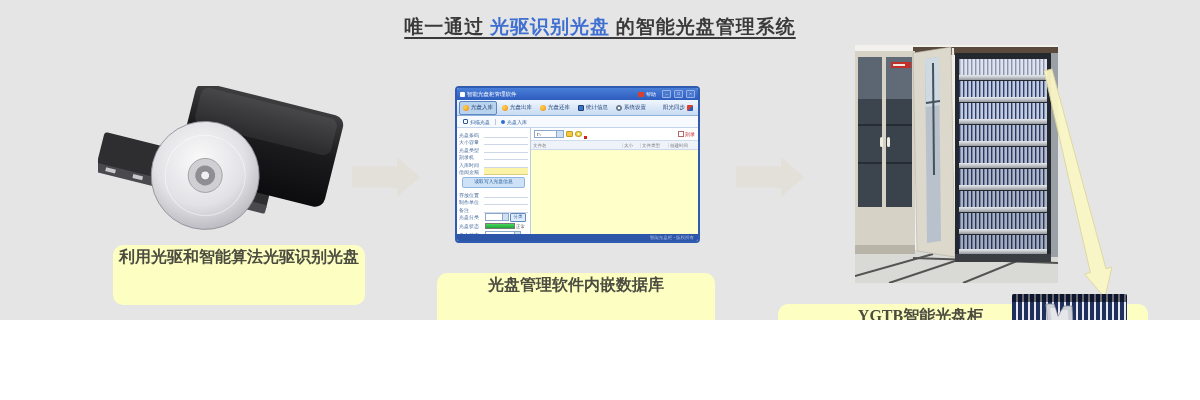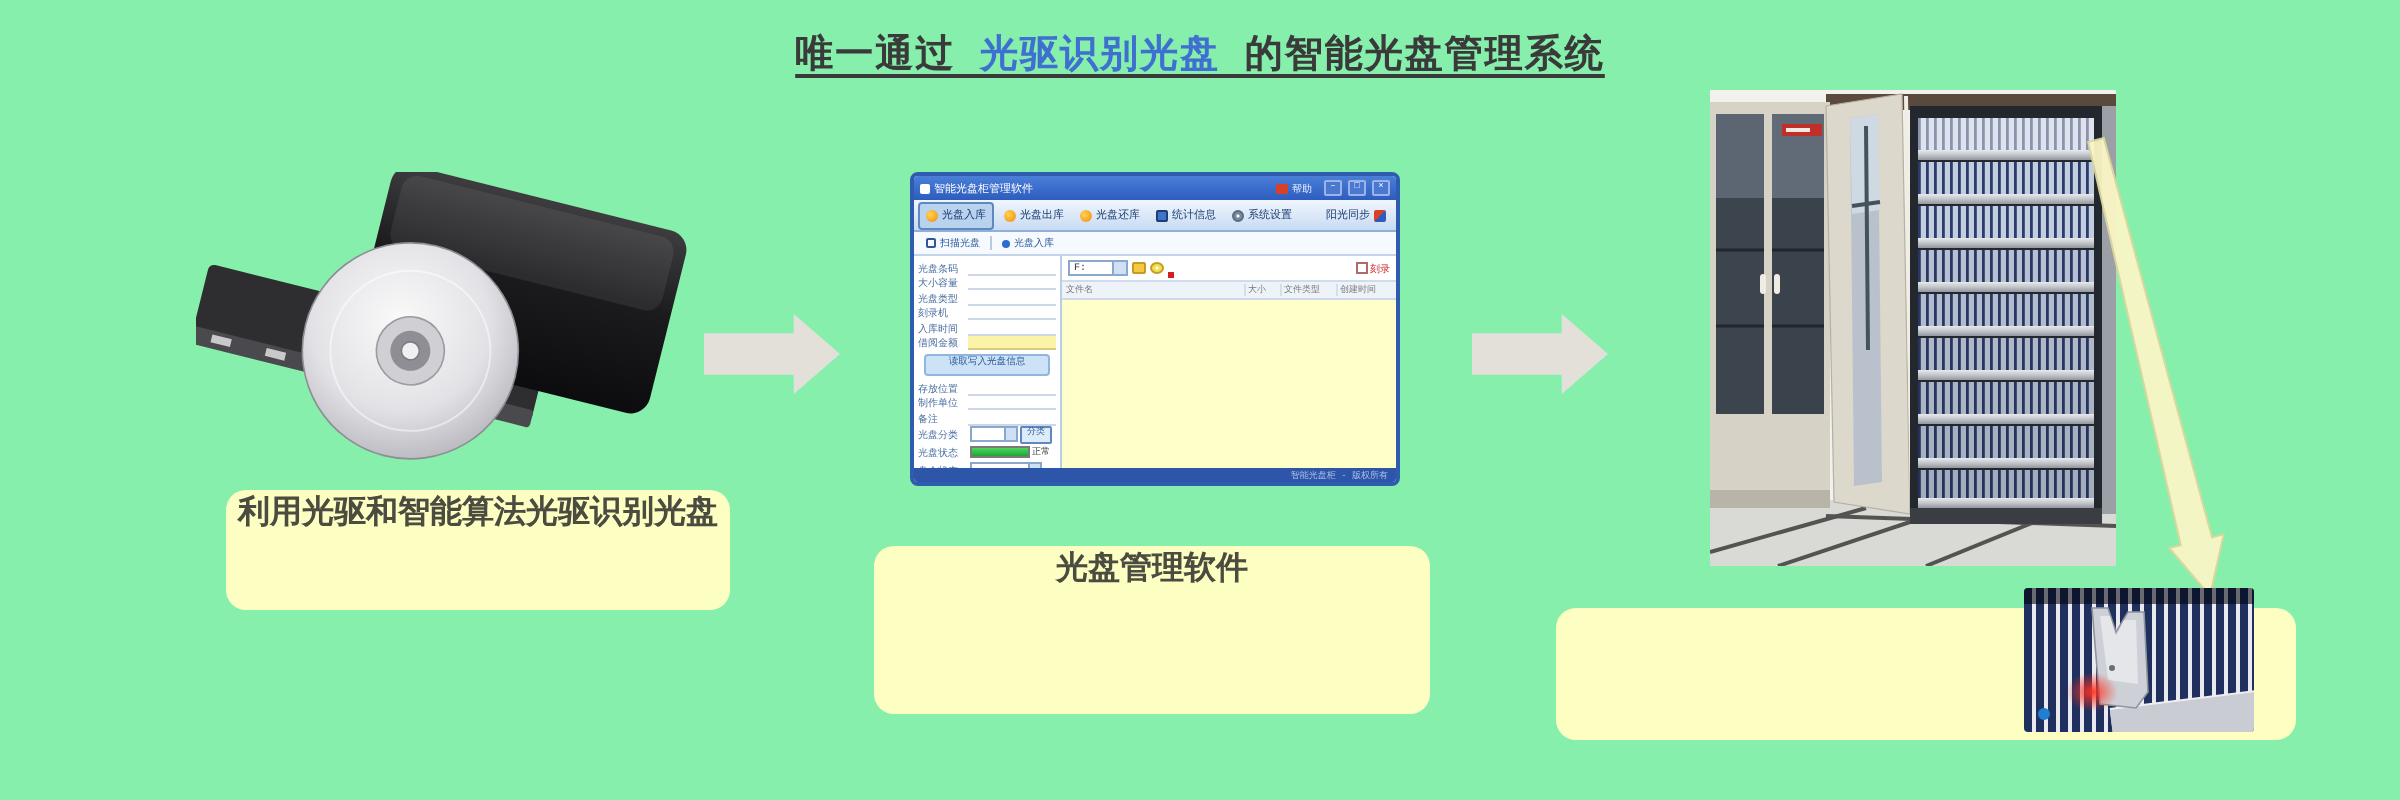--- a/index.html
+++ b/index.html
@@ -1,17 +1,17 @@
 <!DOCTYPE html>
 <html><head>
 <meta charset="utf-8">
 <style>
   html,body{margin:0;padding:0;background:#ffffff;}
-  .canvas{position:relative;width:1200px;height:400px;background:#86efac;overflow:hidden;
-          font-family:Liberation Mono, monospace;}
+  .canvas{position:relative;width:1200px;height:320px;background:#e5e5e5;overflow:hidden;
+          font-family:Liberation Serif, serif;}
 
   
   .main-title{position:absolute;top:14px;left:0;width:100%;text-align:center;
     font-size:19px;font-weight:bold;color:#3a3a3a;letter-spacing:1px;}
   .main-title .u{text-decoration:underline;text-decoration-skip-ink:none;text-underline-offset:4px;text-decoration-thickness:1.5px;}
   .main-title .link{color:#3f6fd1;}
 
   
   .caption{position:absolute;background:#fdffc2;border-radius:10px;color:#4b4b40;
     font-size:16px;font-weight:bold;text-align:center;display:flex;flex-direction:row;justify-content:center;line-height:1.55;}
@@ -366,19 +366,21 @@
     <div class="glow"></div>
     <div class="bluedot"></div>
   </div>
 
   <div class="caption cap-drive">
     <div>利用光驱和智能算法</div>
     <div>光驱识别光盘</div>
   </div>
   <div class="caption cap-soft">
     <div>光盘管理软件</div>
+    <div>内嵌数据库</div>
   </div>
   <div class="caption cap-cab">
     <div class="cap-inner">
+      <div>YGTB智能光盘柜</div>
     </div>
   </div>
 
 </div>
 
 </body></html>

